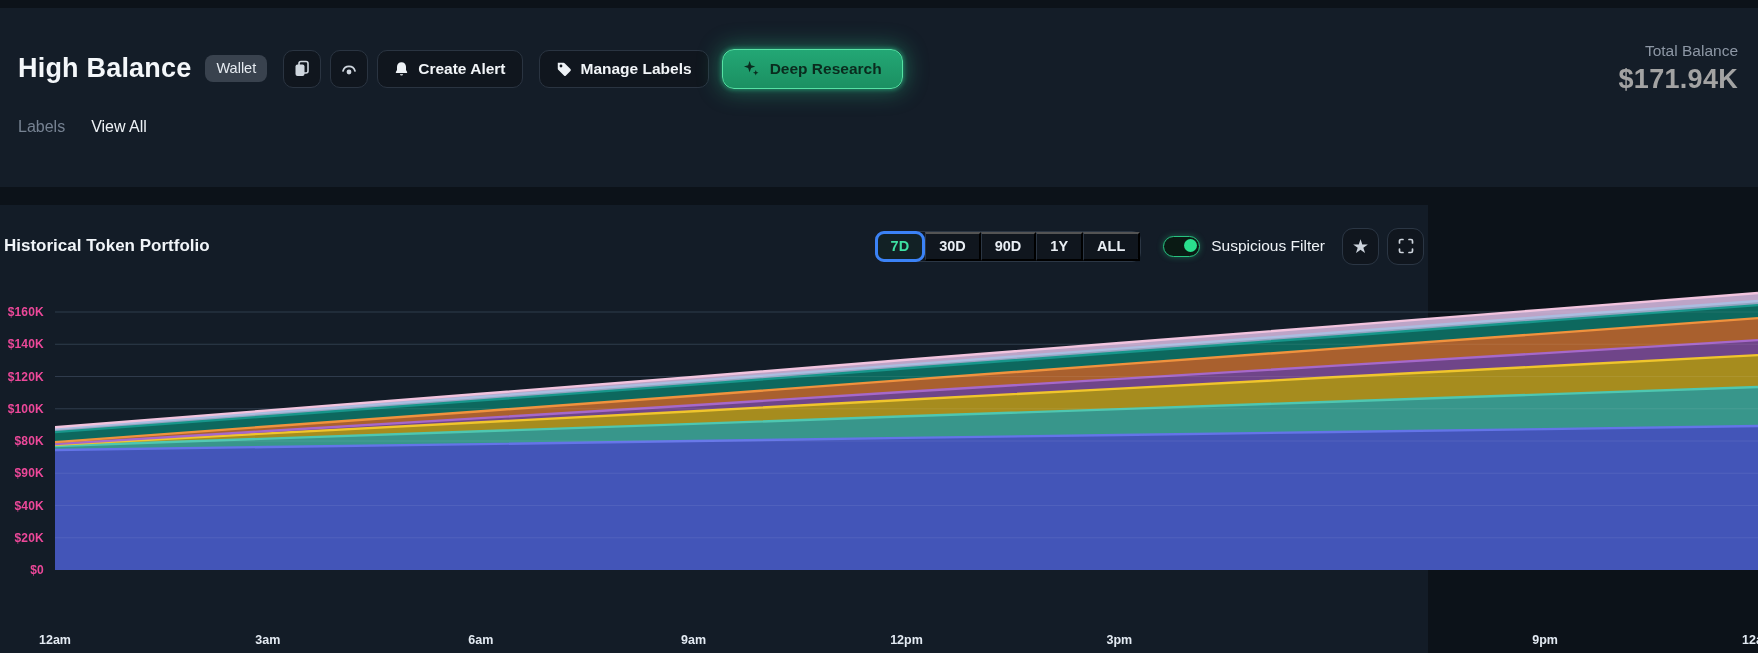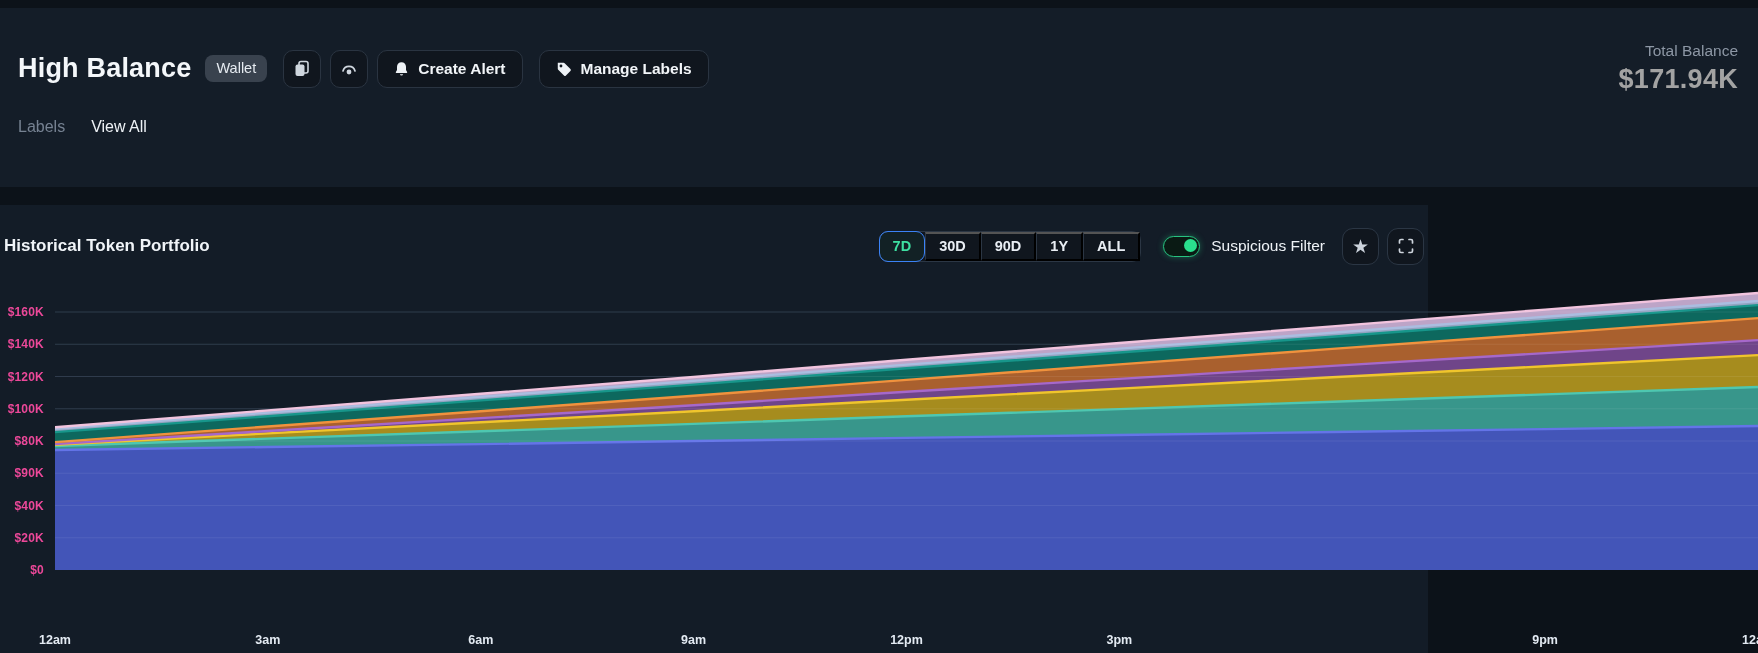--- a/index.html
+++ b/index.html
@@ -31,21 +31,21 @@
 
   
   .panel { position:absolute; left:0; top:205px; width:1428px; height:448px; background:#131c27;padding-left:46px; }
   .panel-header { position:absolute; left:4px; right:4px; top:22px; height:38px; display:flex; align-items:center; }
   .panel-title { font-size:17px; font-weight:700; color:#f0f4f8; }
   .range-group { margin-left:auto; display:flex; align-items:center; border:1px solid #2b3644; border-radius:9px;
                  background:#10161e; height:31px; }
   .seg { padding:0 13px; height:100%; display:flex; align-items:center; font-size:14.5px; font-weight:600;
          color:#e9eef4; cursor:pointer; border-left:1px solid #2b3644; }
   .seg:first-child { border-left:none; }
-  .seg.selected { border:1px solid #3b82f6; border-radius:9px; color:#3ee0a2; background:rgba(46,224,150,.06);
+  .seg.selected { border:3px solid #3b82f6; border-radius:9px; color:#3ee0a2; background:rgba(46,224,150,.06);
                   margin:-1px 0 -1px -1px; height:calc(100% + 2px); }
   .toggle-wrap { margin-left:22px; display:flex; align-items:center; gap:11px; cursor:pointer; }
   .toggle { position:relative; width:37px; height:21px; border:1.5px solid #27c280; border-radius:11px; background:#0a1a14;
             box-shadow:0 0 6px rgba(42,223,141,.35); }
   .toggle-knob { position:absolute; right:2px; top:2px; width:13.5px; height:13.5px; border-radius:50%; background:#2adf8d; }
   .toggle-label { font-size:15.5px; font-weight:500; color:#eef2f6; }
   .sq-btn { width:37px; height:37px; border:1px solid #2b3644; border-radius:11px; background:#10161e;
             display:flex; align-items:center; justify-content:center; cursor:pointer; }
   .star-glyph { color:#ccd3dc; font-size:19px; line-height:1; }
 
@@ -99,20 +99,29 @@
 
       <button class="text-btn ml-16">
         <span>
           <svg class="icon-svg" width="16" height="16" viewBox="0 0 18 18">
             <path fill-rule="evenodd" d="M2 2 h6.6 a1.6 1.6 0 0 1 1.13 .47 l6.5 6.5 a1.6 1.6 0 0 1 0 2.26 l-5 5 a1.6 1.6 0 0 1 -2.26 0 l-6.5 -6.5 A1.6 1.6 0 0 1 2 8.6 Z M5.6 4 a1.6 1.6 0 1 0 0 3.2 a1.6 1.6 0 0 0 0 -3.2 Z" fill="#eef2f6"></path>
           </svg>
         </span>
         <span>Manage Labels</span>
       </button>
 
+      <button class="deep-research-btn">
+        <span>
+          <svg class="icon-svg" width="17" height="17" viewBox="0 0 18 18">
+            <path d="M7 1 L8.55 5.45 L13 7 L8.55 8.55 L7 13 L5.45 8.55 L1 7 L5.45 5.45 Z" fill="#0a2b1e"></path>
+            <path d="M13.5 10.5 L14.3 12.7 L16.5 13.5 L14.3 14.3 L13.5 16.5 L12.7 14.3 L10.5 13.5 L12.7 12.7 Z" fill="#0a2b1e"></path>
+          </svg>
+        </span>
+        <span>Deep Research</span>
+      </button>
 
       <div class="total-balance">
         <div class="tb-label">Total Balance</div>
         <div class="tb-value">$171.94K</div>
       </div>
     </div>
 
     <div class="labels-row">
       <span class="labels-caption">Labels</span>
       <span class="view-all">View All</span>

